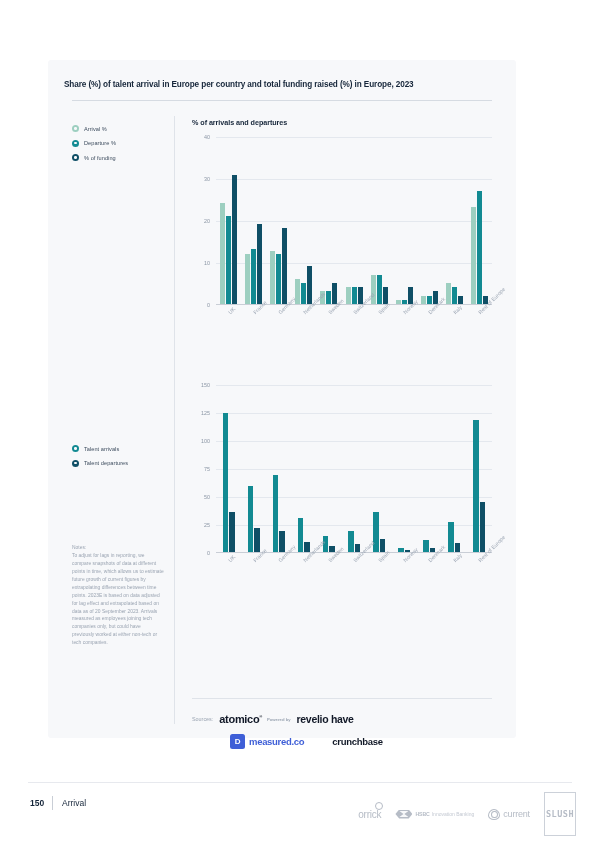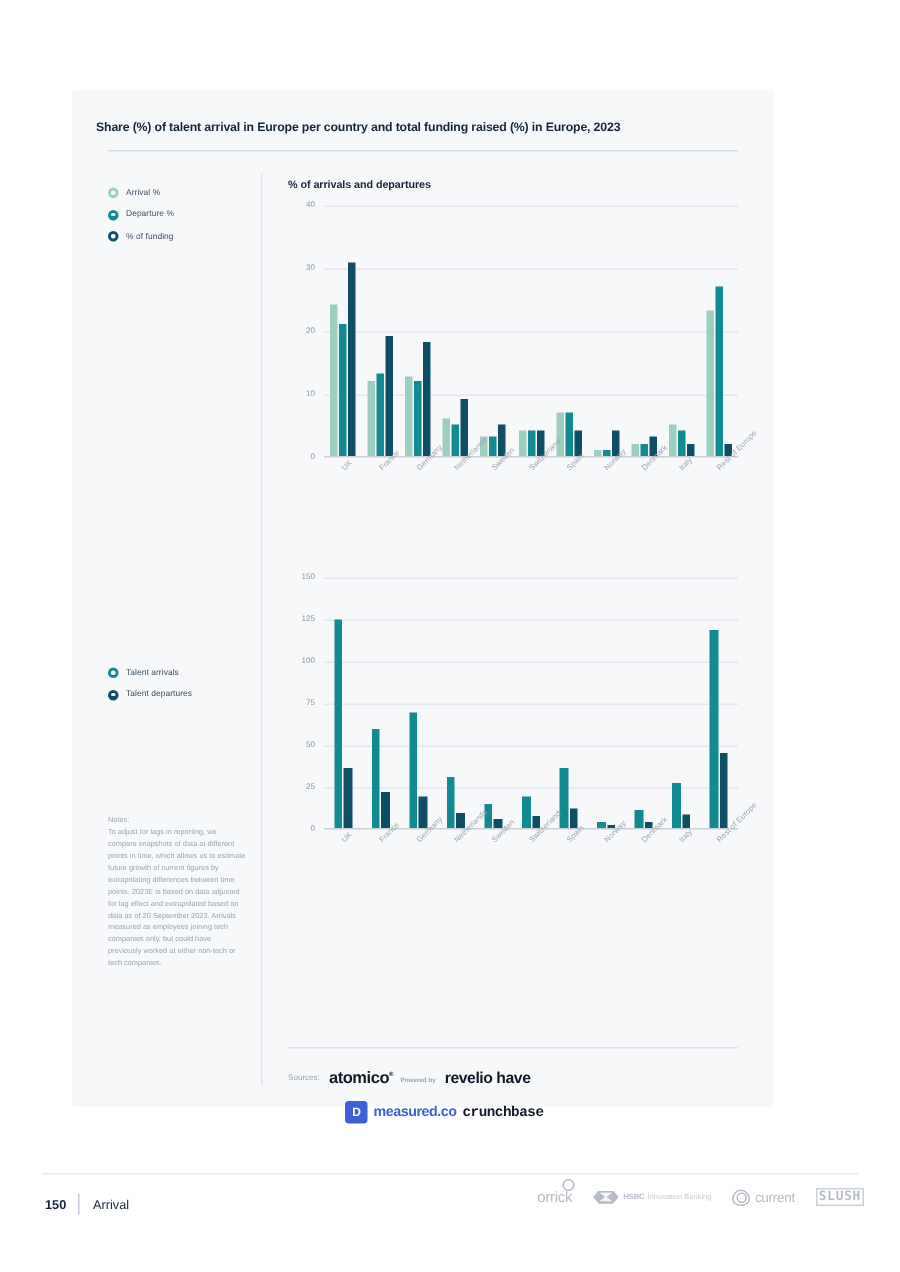--- a/index.html
+++ b/index.html
@@ -162,21 +162,21 @@
     font-size:10.5px;font-weight:bold;color:#111827;letter-spacing:-0.3px;
   }
   .src-row2{display:flex;align-items:center;height:20px;margin-left:38px;margin-top:3px;}
   .dr-mark{
     width:15px;height:15px;background:#3f5fd7;border-radius:2.5px;
     display:flex;align-items:center;justify-content:center;
     color:#fff;font-size:8px;font-weight:bold;margin-right:4px;
     letter-spacing:-0.5px;
   }
   .logo-dealroom{font-size:9.5px;font-weight:bold;color:#3f5fd7;letter-spacing:-0.3px;}
-  .logo-crunchbase{font-size:9.5px;font-weight:bold;color:#111827;letter-spacing:-0.3px;margin-left:4px;font-family:Liberation Mono, monospace;}
+  .logo-crunchbase{font-size:9.5px;font-weight:bold;color:#111827;letter-spacing:-0.3px;margin-left:28px;}
 
   
   .footer-rule{
     position:absolute;left:28px;top:782px;width:544px;height:1px;background:#e7e9ee;
   }
   .foot-num{
     position:absolute;left:30px;top:798px;
     font-size:8.5px;font-weight:bold;color:#16263a;
   }
   .foot-sep{
@@ -217,21 +217,21 @@
     transform:rotate(0deg);
     position:relative;
   }
   .aff-mark::after{
     content:"";position:absolute;left:2.2px;top:1.2px;
     width:4.4px;height:5.2px;border:1.1px solid #b6bcc6;border-radius:50%;
   }
   .fl-slush{
     font-size:8.5px;font-weight:bold;color:#b6bcc6;
     letter-spacing:0.5px;
-    border:1px solid #ccd1d9;padding:0 1px;
+    border:1px solid #ccd1d9;padding:16px 1px;
     font-family:"DejaVu Sans Mono", monospace;
   }
 </style>
 </head>
 <body>
 
 <div class="card">
 
   <div class="card-title">Share (%) of talent arrival in Europe per country and total funding raised (%) in Europe, 2023</div>
   <div class="title-rule"></div>

